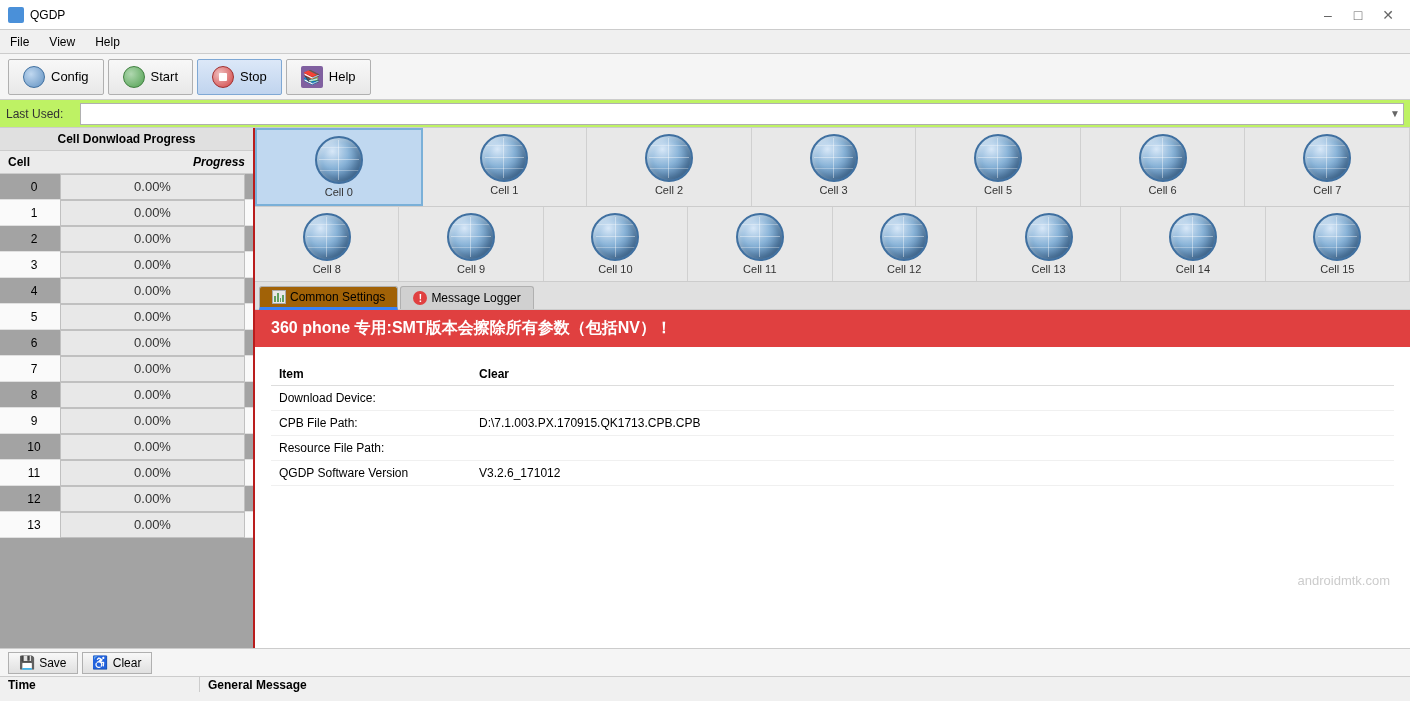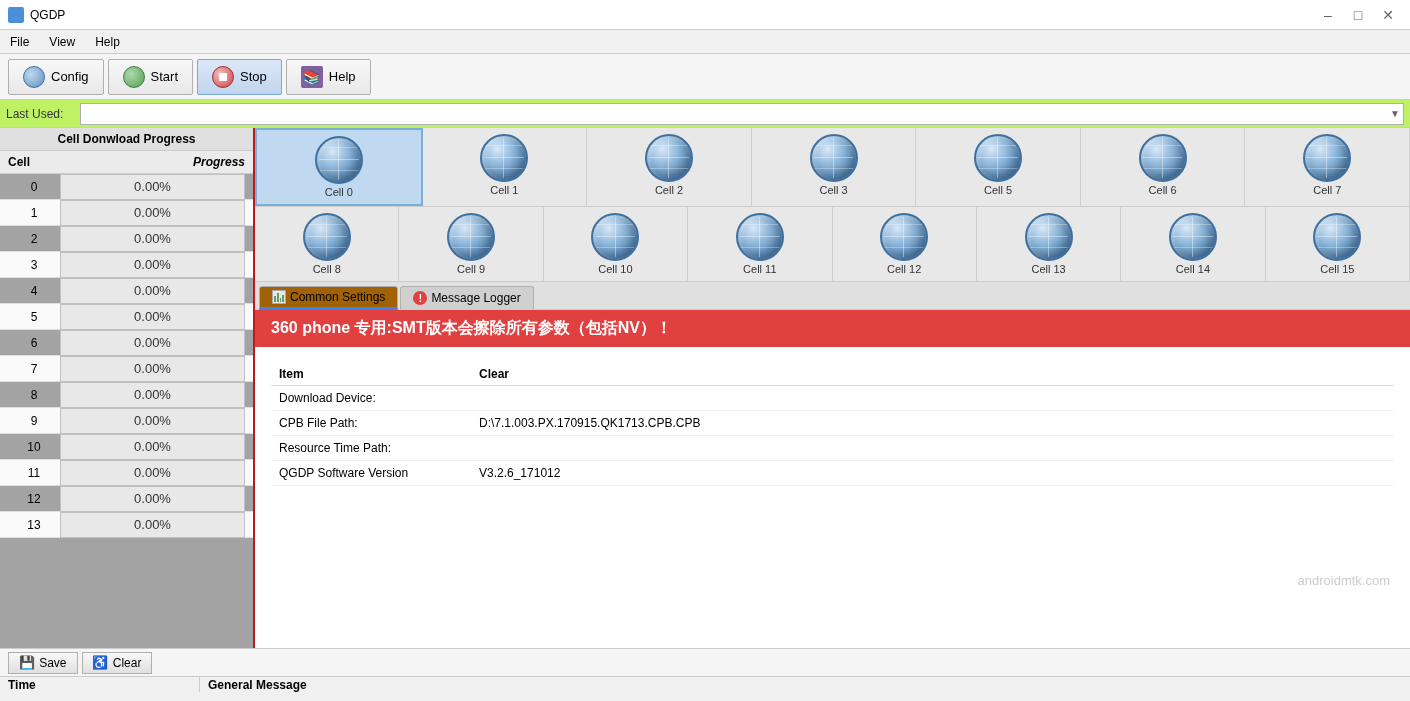--- a/index.html
+++ b/index.html
@@ -609,21 +609,21 @@
         <div id="settings-rows">
             <div class="settings-row">
     <div class="col-item">Download Device:</div>
     <div class="col-value"></div>
   </div>
             <div class="settings-row">
     <div class="col-item">CPB File Path:</div>
     <div class="col-value">D:\7.1.003.PX.170915.QK1713.CPB.CPB</div>
   </div>
             <div class="settings-row">
-    <div class="col-item">Resource Time Path:</div>
+    <div class="col-item">Resource File Path:</div>
     <div class="col-value"></div>
   </div>
             <div class="settings-row">
     <div class="col-item">QGDP Software Version</div>
     <div class="col-value">V3.2.6_171012</div>
   </div>
           </div>
       </div>
 
       <div class="watermark">androidmtk.com</div>

